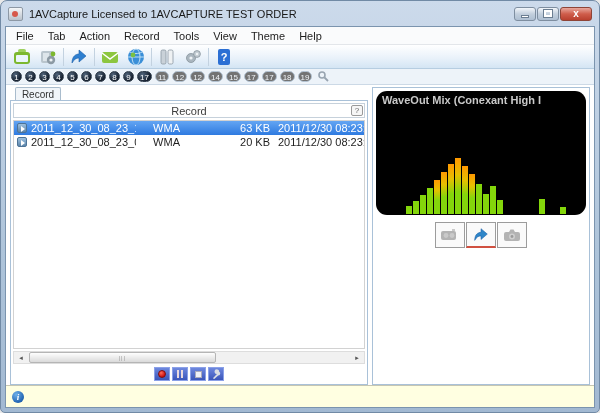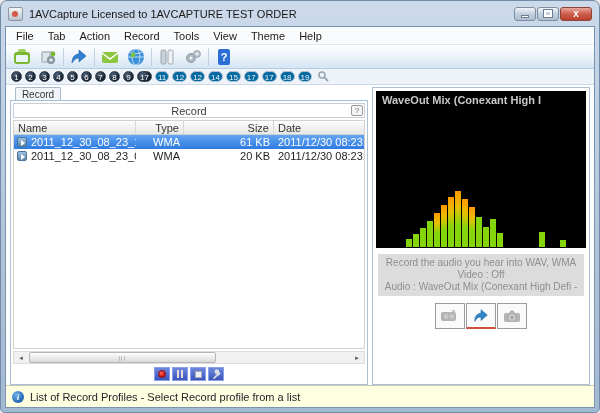--- a/index.html
+++ b/index.html
@@ -19,21 +19,21 @@
   .glyph-max { width:8px; height:7px; border:2px solid #fff; outline:1px solid #6b7e92; }
   .client { position:absolute; left:4px; right:4px; top:25px; bottom:4px; background:#fff; border:1px solid #7b94ae; display:flex; flex-direction:column; }
   .menubar { height:18px; background:#fafbfc; border-bottom:1px solid #e3e6ea; display:flex; align-items:center; padding-left:3px; flex:0 0 auto; }
   .menu-item { font-size:11px; color:#1d1d1d; padding:1px 7px; cursor:default; }
   .toolbar { height:24px; background:linear-gradient(#ffffff,#eaf2fa 55%,#d4e5f4); border-bottom:1px solid #b6cde1; display:flex; align-items:center; padding-left:3px; flex:0 0 auto; }
   .tool-btn { width:26px; height:22px; display:flex; align-items:center; justify-content:center; }
   .tool-sep { width:1px; height:18px; background:#c3d2e0; margin:0 2px; }
   .tabstrip { height:16px; background:#edf3f9; border-bottom:1px solid #ccd9e6; display:flex; align-items:center; padding-left:5px; gap:3px; flex:0 0 auto; }
   .tab-badge { min-width:11px; height:11px; padding:0 2px; border-radius:6px; background:radial-gradient(circle at 35% 30%,#53677e,#141e2c 70%);
                color:#fff; font-size:8px; line-height:11px; text-align:center; border:1px solid #33404f; }
-  .tab-badge.inactive { background:#0369a1; border-color:#b4c4d4; color:#f2f6fa; }
+  .tab-badge.inactive { background:#737373; border-color:#b4c4d4; color:#f2f6fa; }
   .search-glyph { margin-left:2px; }
   .content { flex:1; display:flex; padding:2px 4px 0 4px; gap:4px; background:#fff; min-height:0; }
   .left-col { width:358px; display:flex; flex-direction:column; }
   .record-chip { width:46px; height:13px; background:#f1f5f9; border:1px solid #a9bccd; border-bottom:none; border-radius:2px 2px 0 0;
                  margin-left:5px; font-size:10px; color:#333; display:flex; align-items:center; justify-content:center; }
   .group-box { flex:1; border:1px solid #a9c1d8; display:flex; flex-direction:column; padding:2px; min-height:0; }
   .panel-header { height:15px; border:1px solid #c6d1db; position:relative; display:flex; align-items:center; justify-content:center;
                   font-size:11px; color:#3c3c3c; margin-bottom:2px; flex:0 0 auto; }
   .panel-header-btn { position:absolute; right:1px; top:1px; width:12px; height:11px; border:1px solid #9a9a9a; border-radius:2px;
                       background:#f6f6f6; font-size:8px; color:#666; display:flex; align-items:center; justify-content:center; }
@@ -52,21 +52,21 @@
   .hs-arrow { width:14px; height:11px; font-size:7px; color:#555; display:flex; align-items:center; justify-content:center; }
   .hs-track { flex:1; height:11px; position:relative; }
   .hs-thumb { position:absolute; left:1px; top:0; width:58%; height:11px; background:linear-gradient(#fefefe,#dadada); border:1px solid #b5b5b5; border-radius:2px;
               display:flex; align-items:center; justify-content:center; font-size:6px; color:#9a9a9a; letter-spacing:1px; }
   .transport { height:18px; display:flex; align-items:center; justify-content:center; gap:2px; padding-top:2px; flex:0 0 auto; }
   .t-btn { width:16px; height:14px; background:linear-gradient(#6d87de,#3a55b9); border:1px solid #8aa0e8; display:flex; align-items:center; justify-content:center; }
   .g-record { width:8px; height:8px; border-radius:50%; background:radial-gradient(circle at 35% 30%,#ff6a5a,#cc1111 70%); border:1px solid #7e0d0d; }
   .g-pause { display:flex; gap:2px; } .g-pause i { display:block; width:2px; height:8px; background:#c33d3d; border:1px solid #eadade; }
   .g-stop { width:7px; height:7px; background:#eef0f8; border:1px solid #aab; }
   .right-col { flex:1; border:1px solid #a9c1d8; background:#fff; display:flex; flex-direction:column; padding:3px; min-height:0; }
-  .viz { height:157px; background:#000; position:relative; padding:3px 6px; flex:0 0 auto; overflow:hidden; }
+  .viz { height:124px; background:#000; position:relative; padding:3px 6px; flex:0 0 auto; overflow:hidden;border-radius:11px; }
   .viz-title { font-size:11px; font-weight:bold; color:#c9c9c9; white-space:nowrap; overflow:hidden; }
   .viz-bars { position:absolute; left:2px; right:2px; bottom:1px; height:130px; display:flex; align-items:flex-end; gap:1px; }
   .viz-bar { width:6px; flex:0 0 auto; }
   .info-box { margin:6px 2px 0 2px; background:#dcdcdc; color:#8f8f8f; font-size:10px; text-align:center; line-height:12px; padding:3px 2px; flex:0 0 auto; }
   .profile-btns { display:flex; justify-content:center; gap:1px; margin-top:7px; flex:0 0 auto; }
   .p-btn { width:30px; height:26px; border:1px solid #9c9c9c; background:#fafafa; display:flex; align-items:center; justify-content:center; }
   .p-btn.active { border-bottom:2px solid #d05040; }
   .statusbar { height:22px; background:#ffffe1; border-top:1px solid #c6c6b2; display:flex; align-items:center; gap:6px; padding:0 6px; flex:0 0 auto; }
   .info-icon { width:12px; height:12px; border-radius:50%; background:radial-gradient(circle at 35% 30%,#6fb0ea,#1c5fae 75%); color:#fff;
                font-size:9px; font-weight:bold; font-style:italic; font-family:"Liberation Serif",serif; display:flex; align-items:center; justify-content:center; }
@@ -200,31 +200,25 @@
     <div class="content">
 
       <div class="left-col">
         <div class="record-chip">Record</div>
         <div class="group-box">
           <div class="panel-header">
             <span>Record</span>
             <span class="panel-header-btn">?</span>
           </div>
           <div class="table">
-            <div class="thead">
-              <div class="th c-name">Name</div>
-              <div class="th c-type">Type</div>
-              <div class="th c-size">Size</div>
-              <div class="th c-date">Date</div>
-            </div>
             <div class="trow selected">
               <span class="file-icon"></span>
               <div class="td c-name" style="width:109px;">2011_12_30_08_23_12.w...</div>
               <div class="td c-type">WMA</div>
-              <div class="td c-size">61 KB</div>
+              <div class="td c-size">63 KB</div>
               <div class="td c-date">2011/12/30 08:23:18</div>
             </div>
             <div class="trow">
               <span class="file-icon"></span>
               <div class="td c-name" style="width:109px;">2011_12_30_08_23_06.w...</div>
               <div class="td c-type">WMA</div>
               <div class="td c-size">20 KB</div>
               <div class="td c-date">2011/12/30 08:23:10</div>
             </div>
             <div class="table-empty"></div>
@@ -287,25 +281,20 @@
               <div class="viz-bar" style="height: 0px; background: rgb(132, 214, 11);"></div>
               <div class="viz-bar" style="height: 15px; background: rgb(132, 214, 11);"></div>
               <div class="viz-bar" style="height: 0px; background: rgb(132, 214, 11);"></div>
               <div class="viz-bar" style="height: 0px; background: rgb(132, 214, 11);"></div>
               <div class="viz-bar" style="height: 7px; background: rgb(132, 214, 11);"></div>
               <div class="viz-bar" style="height: 0px; background: rgb(132, 214, 11);"></div>
               <div class="viz-bar" style="height: 0px; background: rgb(132, 214, 11);"></div>
               <div class="viz-bar" style="height: 0px; background: rgb(132, 214, 11);"></div>
             </div>
         </div>
-        <div class="info-box">
-          <div>Record the audio you hear into WAV, WMA</div>
-          <div>Video : Off</div>
-          <div>Audio : WaveOut Mix (Conexant High Defi -</div>
-        </div>
         <div class="profile-btns">
           <div class="p-btn">
             <svg width="20" height="16" viewBox="0 0 20 16">
                 <rect x="1" y="4" width="15" height="9" rx="2" fill="#b3b3b3"></rect>
                 <circle cx="6" cy="8.5" r="2.4" fill="#c9c9c9"></circle>
                 <circle cx="12" cy="8.5" r="2.4" fill="#c9c9c9"></circle>
                 <rect x="12" y="2" width="3" height="2" fill="#c9c9c9"></rect>
               </svg>
           </div>
           <div class="p-btn active">
@@ -321,17 +310,16 @@
                 <circle cx="10" cy="9.5" r="1.4" fill="#9a9a9a"></circle>
               </svg>
           </div>
         </div>
       </div>
 
     </div>
 
     <div class="statusbar">
       <span class="info-icon">i</span>
-      <span class="status-text">List of Record Profiles - Select Record profile from a list</span>
     </div>
 
   </div>
 </div>
 
 </body></html>

